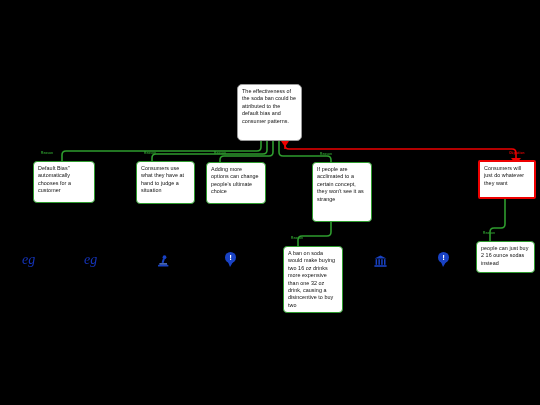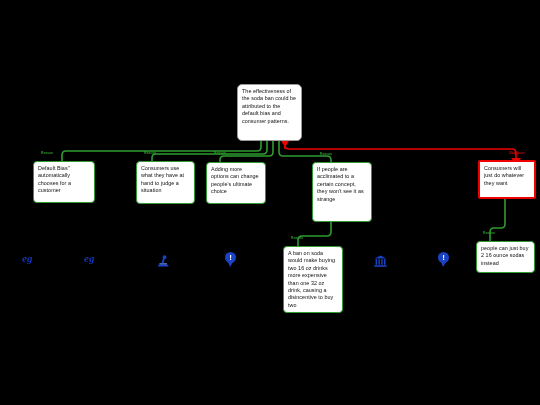--- a/index.html
+++ b/index.html
@@ -22,21 +22,21 @@
 
   .tag{
     position:absolute;font-size:3.2px;line-height:3.6px;
     font-weight:bold;letter-spacing:.1px;white-space:nowrap;
     color:#2e9c2e;
   }
   .tag.red{color:#ee0000;}
 
   .icon{position:absolute;color:#1942c4;}
   .icon.eg{
-    font-size:11px;font-weight:bold;font-style:italic;
+    font-size:14px;font-weight:normal;font-style:italic;
     font-family:"Liberation Serif", serif;color:#1433b8;
   }
   .bubble{
     position:absolute;width:11px;height:11px;border-radius:50%;
     background:#1942c4;color:#fff;font-size:8px;font-weight:bold;
     display:flex;align-items:center;justify-content:center;
   }
   .bubble:after{
     content:"";position:absolute;bottom:-4px;left:3px;
     border-left:2px solid transparent;border-right:3px solid transparent;

